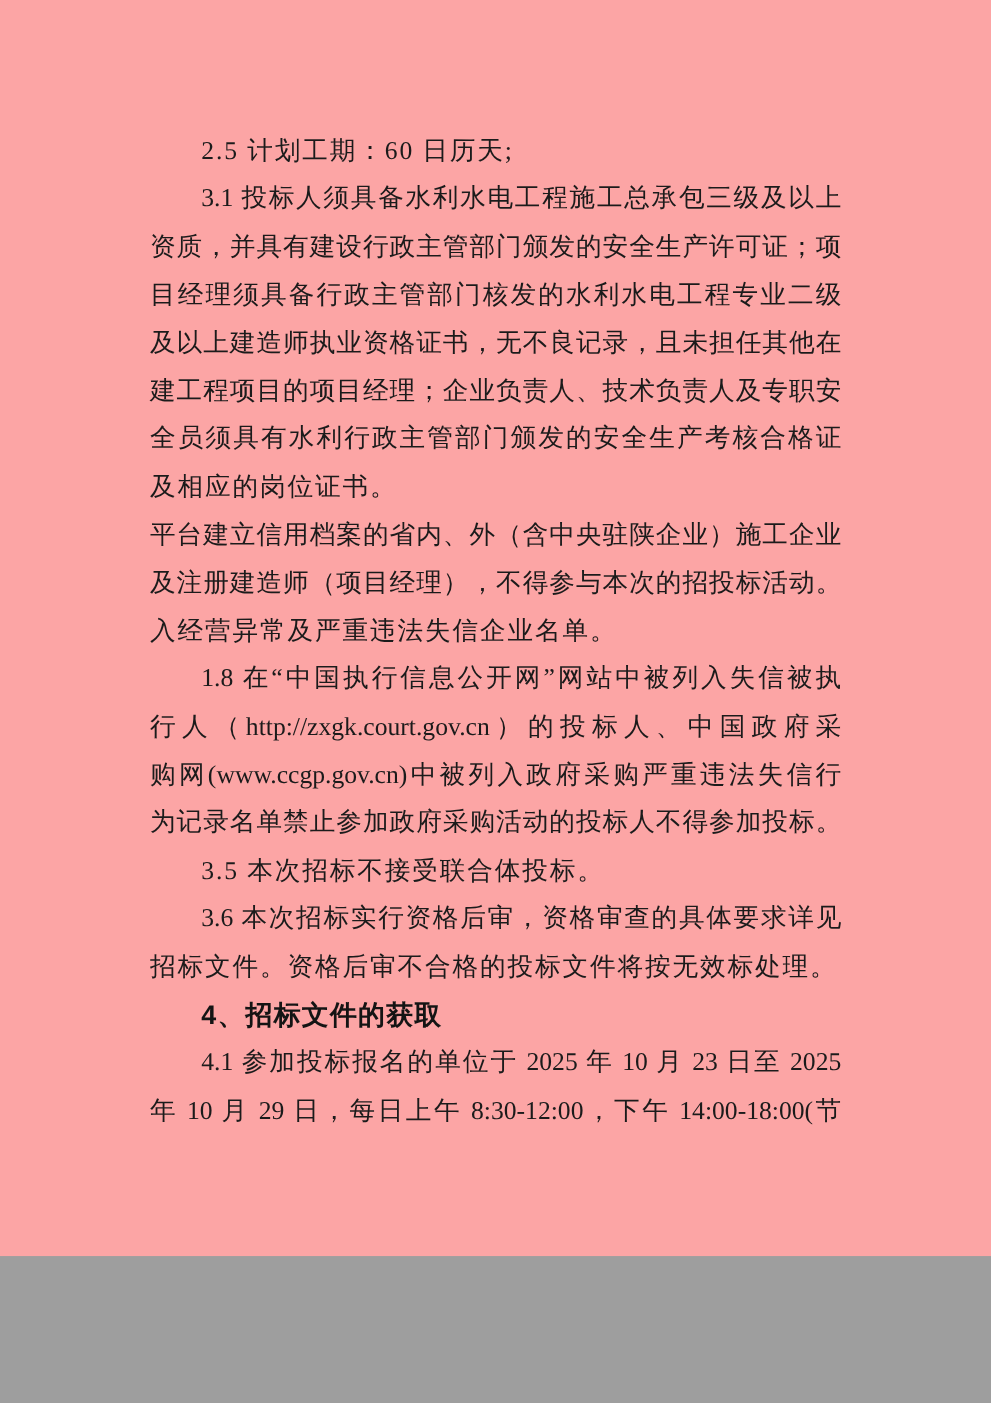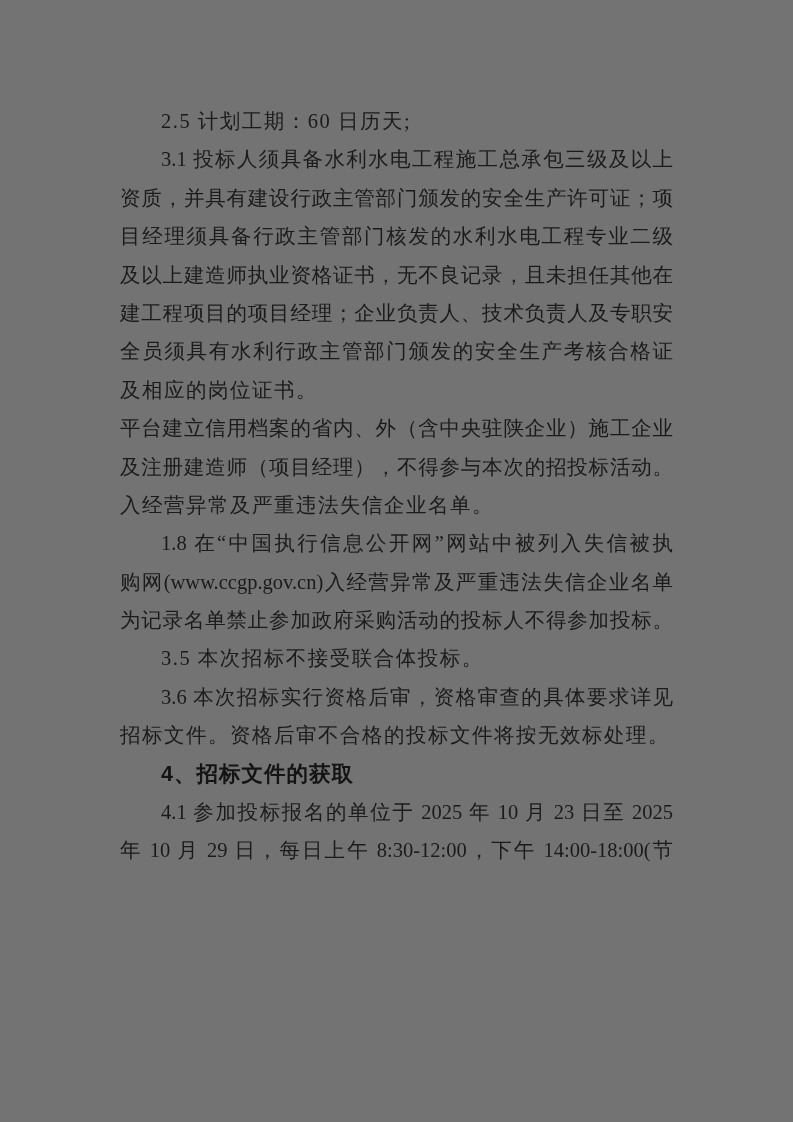--- a/index.html
+++ b/index.html
@@ -3,23 +3,23 @@
 <meta charset="utf-8">
 <style>
   html, body {
     margin: 0;
     padding: 0;
     background: #9e9e9e;
   }
   .page {
     position: relative;
     width: 793px;
-    height: 1122px;
+    height: 1005px;
     margin: 0 auto;
-    background: #737373;
+    background: #fca5a5;
     overflow: hidden;
     font-family: "Liberation Serif", "DejaVu Serif", serif;
   }
   .content {
     position: absolute;
     left: 120px;
     top: 102px;
     width: 553px;
   }
   .line {
@@ -69,21 +69,22 @@
       <div class="line body-line j">资质，并具有建设行政主管部门颁发的安全生产许可证；项</div>
       <div class="line body-line j">目经理须具备行政主管部门核发的水利水电工程专业二级</div>
       <div class="line body-line j">及以上建造师执业资格证书，无不良记录，且未担任其他在</div>
       <div class="line body-line j">建工程项目的项目经理；企业负责人、技术负责人及专职安</div>
       <div class="line body-line j">全员须具有水利行政主管部门颁发的安全生产考核合格证</div>
       <div class="line body-line nj">及相应的岗位证书。</div>
       <div class="line body-line j">平台建立信用档案的省内、外（含中央驻陕企业）施工企业</div>
       <div class="line body-line j">及注册建造师（项目经理），不得参与本次的招投标活动。</div>
       <div class="line body-line nj">入经营异常及严重违法失信企业名单。</div>
       <div class="line body-line j ind">1.8 在“中国执行信息公开网”网站中被列入失信被执</div>
-      <div class="line body-line j">购网(www.ccgp.gov.cn)入经营异常及严重违法失信企业名单</div>
+      <div class="line body-line j">行人（http://zxgk.court.gov.cn）的投标人、中国政府采</div>
+      <div class="line body-line j">购网(www.ccgp.gov.cn)中被列入政府采购严重违法失信行</div>
       <div class="line body-line j">为记录名单禁止参加政府采购活动的投标人不得参加投标。</div>
       <div class="line body-line nj ind">3.5 本次招标不接受联合体投标。</div>
       <div class="line body-line j ind">3.6 本次招标实行资格后审，资格审查的具体要求详见</div>
       <div class="line body-line nj">招标文件。资格后审不合格的投标文件将按无效标处理。</div>
       <div class="line heading-line ind">4、招标文件的获取</div>
       <div class="line body-line j ind">4.1 参加投标报名的单位于 2025 年 10 月 23 日至 2025</div>
       <div class="line body-line j">年 10 月 29 日，每日上午 8:30-12:00，下午 14:00-18:00(节</div>
     </div>
 </div>
 

